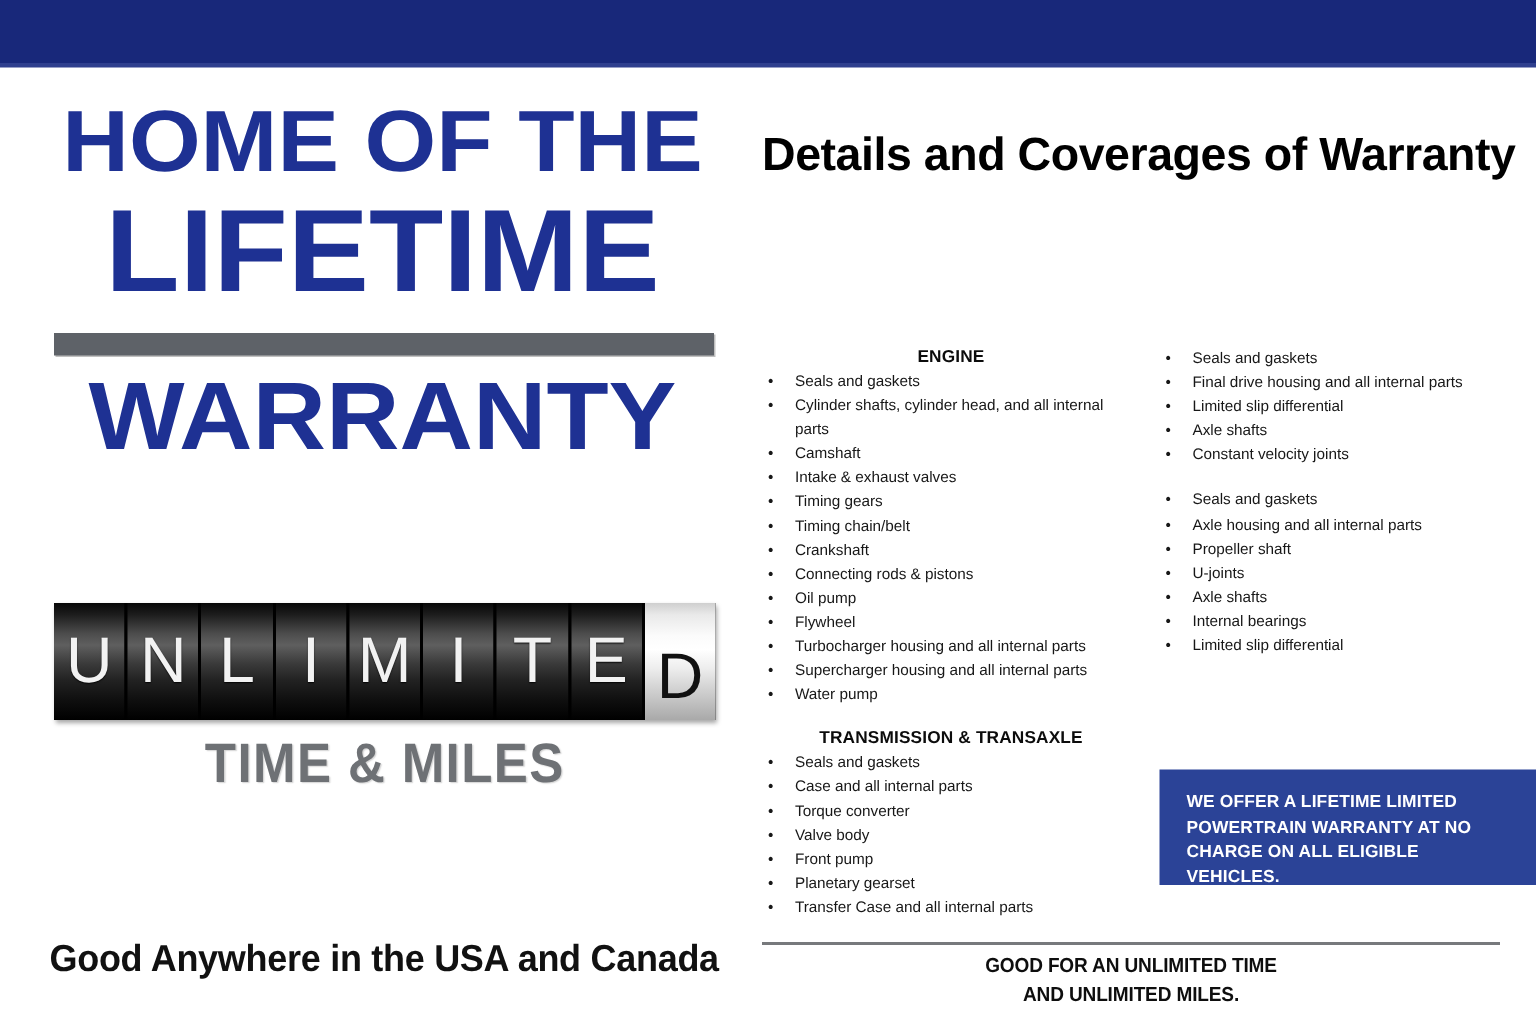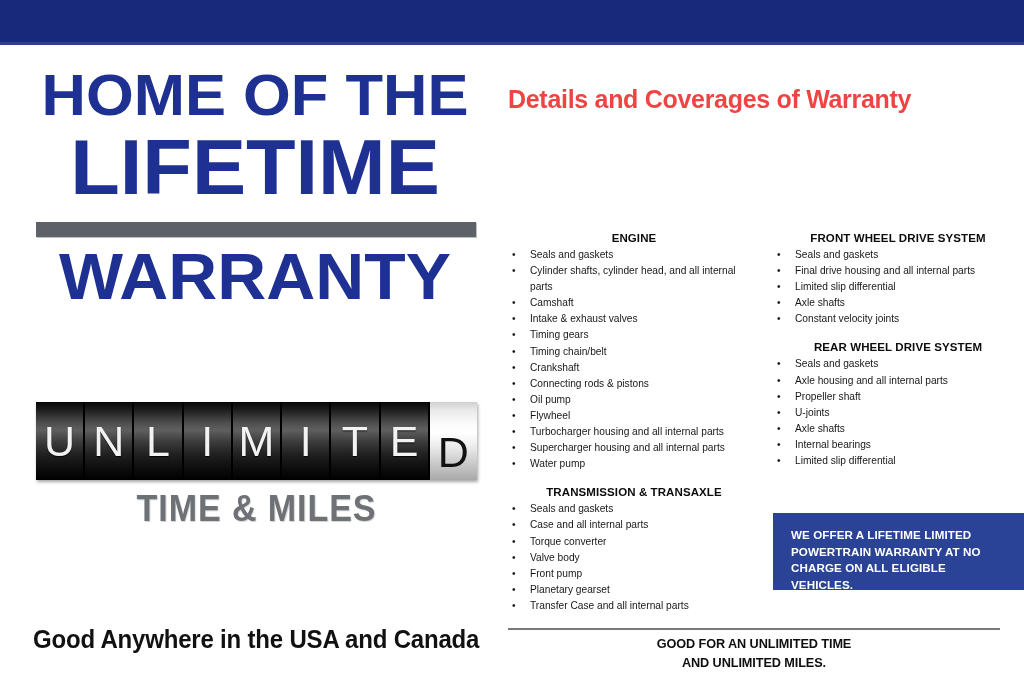--- a/index.html
+++ b/index.html
@@ -175,23 +175,23 @@
   #right-panel {
     position: absolute;
     left: 500px; top: 45px;
     width: 524px;
     height: 636px;
   }
 
   #details-title {
     position: absolute;
     left: 8px; top: 40px;
-    font-size: 25px;
-    font-weight: bold;
-    color: #ef4444;
+    font-size: 31px;
+    font-weight: bold;
+    color: #000000;
     letter-spacing: -0.3px;
     white-space: nowrap;
   }
   #details-intro {
     position: absolute;
     left: 8px; top: 79px;
     width: 492px;
     font-size: 10.5px;
     line-height: 13.5px;
     color: #1a1a1a;
@@ -358,31 +358,29 @@
           <li><span class="dot">•</span><span>Torque converter</span></li>
           <li><span class="dot">•</span><span>Valve body</span></li>
           <li><span class="dot">•</span><span>Front pump</span></li>
           <li><span class="dot">•</span><span>Planetary gearset</span></li>
           <li><span class="dot">•</span><span>Transfer Case and all internal parts</span></li>
         </ul>
       </div>
     </div>
   <div class="col" id="col-right">
       <div class="section">
-        <div class="section-title">FRONT WHEEL DRIVE SYSTEM</div>
         <ul class="bullet-list">
           <li><span class="dot">•</span><span>Seals and gaskets</span></li>
           <li><span class="dot">•</span><span>Final drive housing and all internal parts</span></li>
           <li><span class="dot">•</span><span>Limited slip differential</span></li>
           <li><span class="dot">•</span><span>Axle shafts</span></li>
           <li><span class="dot">•</span><span>Constant velocity joints</span></li>
         </ul>
       </div>
       <div class="section">
-        <div class="section-title">REAR WHEEL DRIVE SYSTEM</div>
         <ul class="bullet-list">
           <li><span class="dot">•</span><span>Seals and gaskets</span></li>
           <li><span class="dot">•</span><span>Axle housing and all internal parts</span></li>
           <li><span class="dot">•</span><span>Propeller shaft</span></li>
           <li><span class="dot">•</span><span>U-joints</span></li>
           <li><span class="dot">•</span><span>Axle shafts</span></li>
           <li><span class="dot">•</span><span>Internal bearings</span></li>
           <li><span class="dot">•</span><span>Limited slip differential</span></li>
         </ul>
       </div>

